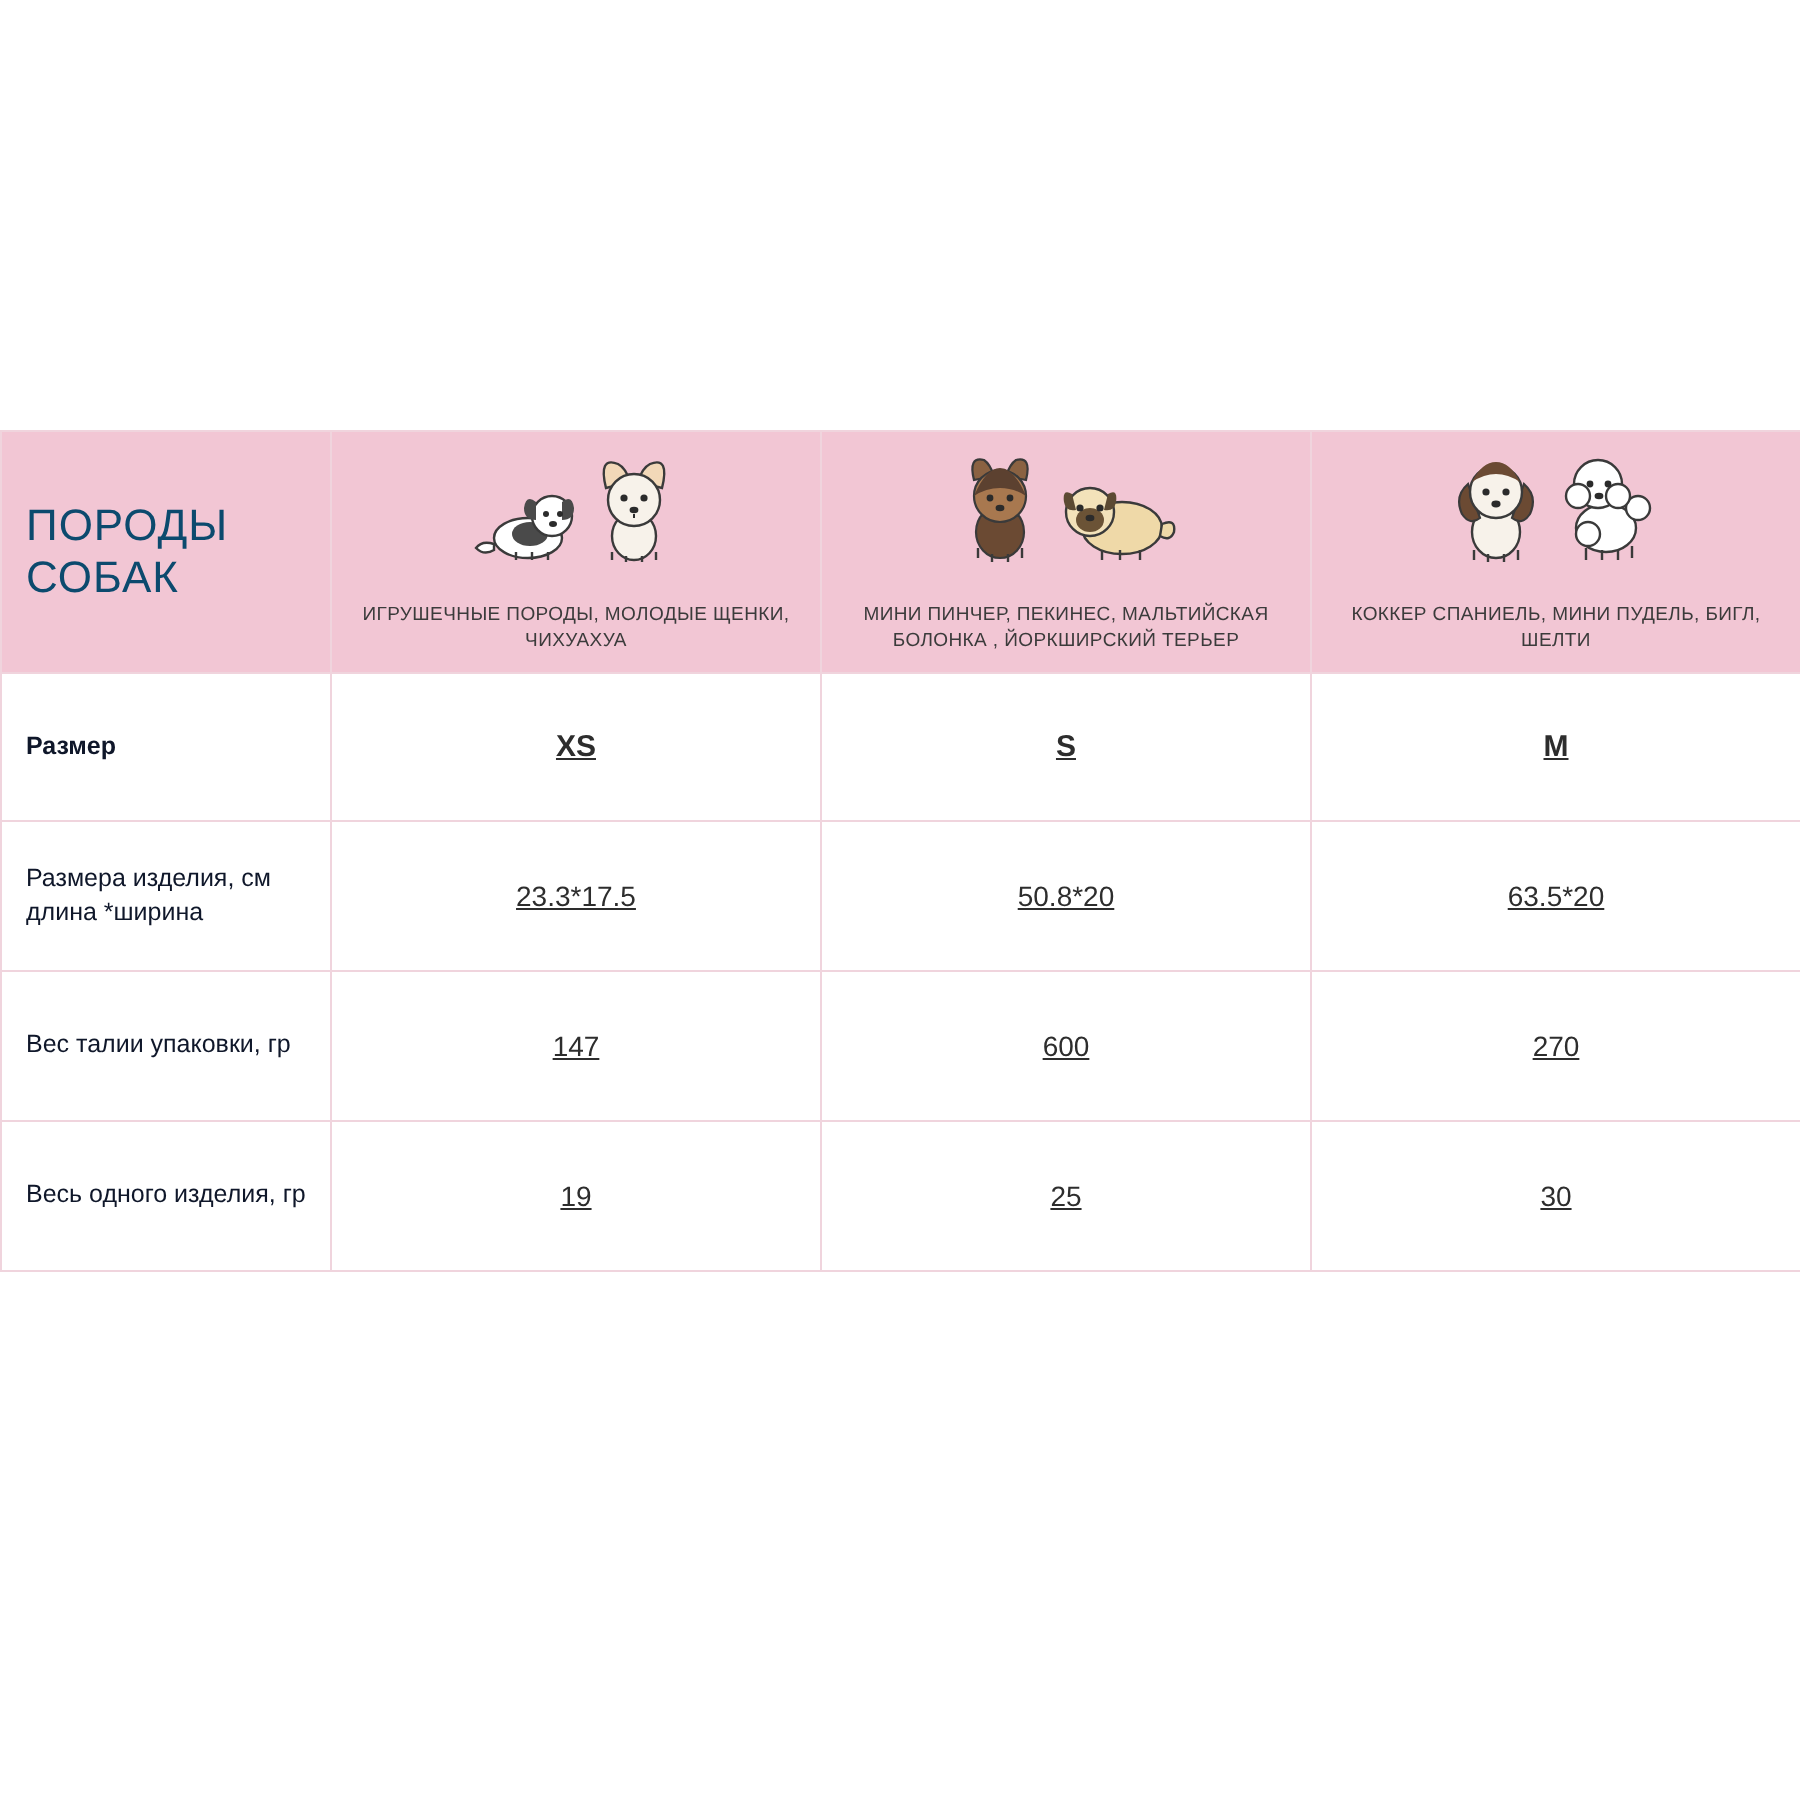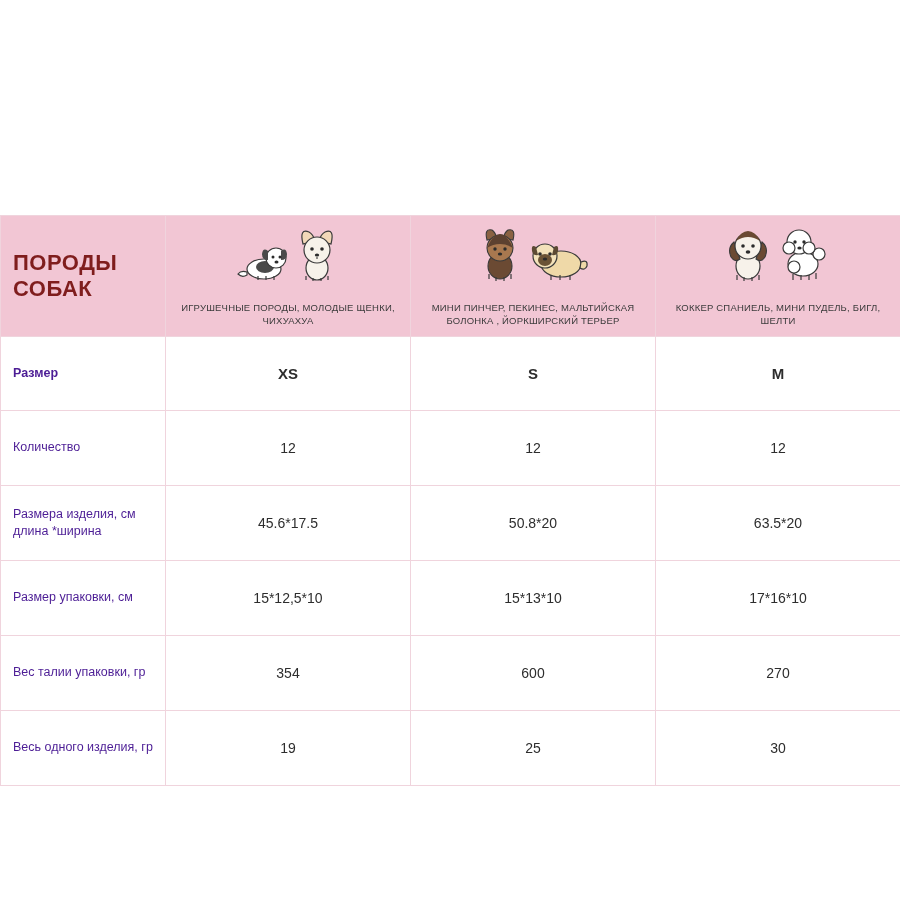--- a/index.html
+++ b/index.html
@@ -36,23 +36,23 @@
   .hdr-row td {
     background: #f2c6d4;
     border: 1px solid #f2c6d4;
     height: 102px;
   }
   .hdr-title {
     width: 165px;
     padding-left: 12px !important;
     font-size: 22px;
     letter-spacing: 0.5px;
-    color: #7f1d1d;
+    color: #0c4a6e;
     line-height: 1.18;
-    font-weight: 700;
+    font-weight: 400;
     text-transform: uppercase;
   }
   .hdr-cell {
     text-align: center;
     padding: 4px 8px 8px 8px !important;
   }
   .hdr-cell .breed-text {
     font-size: 9.5px;
     color: #3b3b3b;
     line-height: 1.35;
@@ -67,29 +67,30 @@
     align-items: flex-end;
     justify-content: center;
     gap: 4px;
   }
   .dogs svg { display: block; }
 
   
   .row-label {
     width: 165px;
     font-size: 12.5px;
-    color: #4c1d95;
+    color: #0f172a;
     padding: 10px 0 10px 12px !important;
     line-height: 1.35;
   }
   .row-label.bold { font-weight: bold; }
   .row-val {
     text-align: center;
     font-size: 14px;
     color: #2d2d2d;
+    text-decoration: underline;
   }
   .row-val.bold { font-weight: bold; font-size: 15px; }
   tr.body-row td { height: 54px; }
   tr.size-row td { height: 53px; }
 </style>
 </head>
 <body>
 
 <div class="page">
   <div class="table-wrap">
@@ -198,45 +199,33 @@
           </td>
         </tr>
 
         <tr class="size-row">
           <td class="row-label bold">Размер</td>
           <td class="row-val bold">XS</td>
           <td class="row-val bold">S</td>
           <td class="row-val bold">M</td>
         </tr>
 
-        <tr class="body-row">
-          <td class="row-label">Количество</td>
-          <td class="row-val">12</td>
-          <td class="row-val">12</td>
-          <td class="row-val">12</td>
-        </tr>
 
 
         <tr class="body-row">
           <td class="row-label">Размера изделия, см длина *ширина</td>
-          <td class="row-val">45.6*17.5</td>
+          <td class="row-val">23.3*17.5</td>
           <td class="row-val">50.8*20</td>
           <td class="row-val">63.5*20</td>
         </tr>
 
-        <tr class="body-row">
-          <td class="row-label">Размер упаковки, см</td>
-          <td class="row-val">15*12,5*10</td>
-          <td class="row-val">15*13*10</td>
-          <td class="row-val">17*16*10</td>
-        </tr>
 
         <tr class="body-row">
           <td class="row-label">Вес  талии упаковки, гр</td>
-          <td class="row-val">354</td>
+          <td class="row-val">147</td>
           <td class="row-val">600</td>
           <td class="row-val">270</td>
         </tr>
 
         <tr class="body-row">
           <td class="row-label">Весь одного изделия, гр</td>
           <td class="row-val">19</td>
           <td class="row-val">25</td>
           <td class="row-val">30</td>
         </tr>

